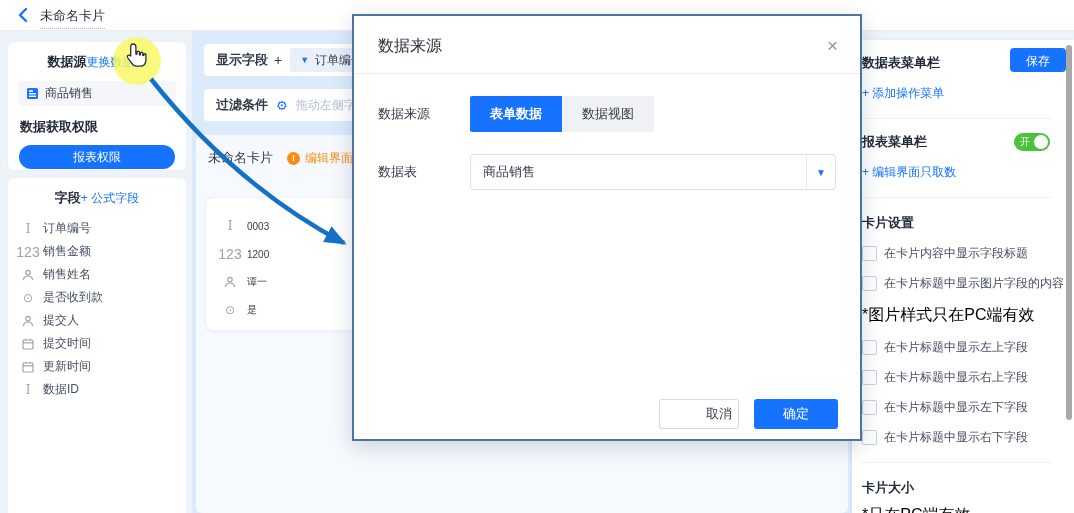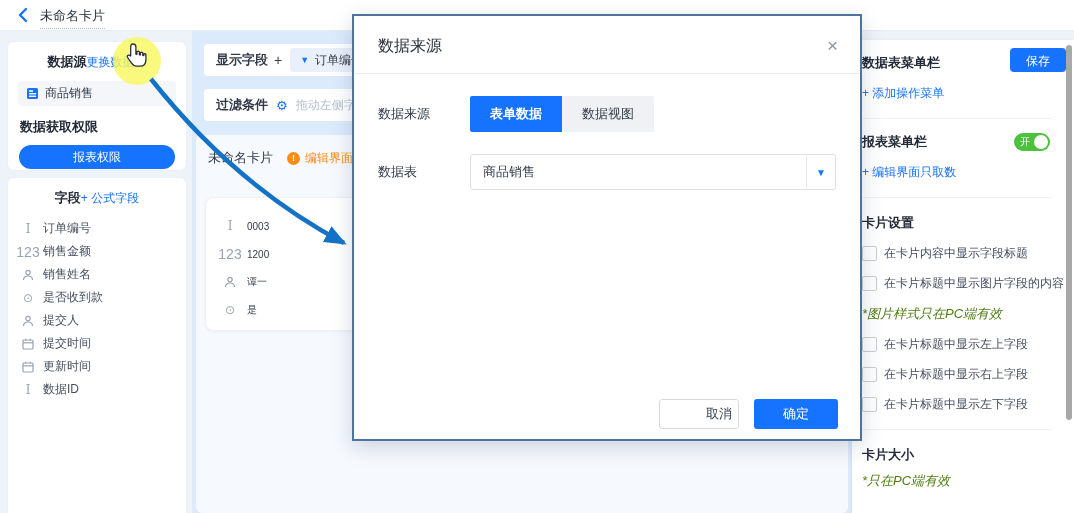--- a/index.html
+++ b/index.html
@@ -56,21 +56,21 @@
   .rp-title{font-size:13px;font-weight:700;color:#242b38;white-space:nowrap;}
   .toggle{width:36px;height:18px;border-radius:9px;background:#4cc13c;position:relative;cursor:pointer;flex:none;}
   .toggle .t-label{position:absolute;left:6px;top:3px;font-size:10px;color:#fff;line-height:12px;}
   .toggle .knob{position:absolute;right:2px;top:2px;width:14px;height:14px;border-radius:50%;background:#fff;}
   .rp-link{font-size:12px;color:#1673ff;margin:13px 0 16px 0;cursor:pointer;white-space:nowrap;}
   .rp-divider{height:1px;background:#f0f2f6;margin:0 -2px;}
   .sec-title{font-size:13px;font-weight:700;color:#242b38;margin-top:16px;}
   .cb-row{display:flex;align-items:center;gap:7px;margin-top:13px;cursor:pointer;}
   .cb{width:13px;height:13px;border:1px solid #c9ced9;border-radius:2px;background:#fff;flex:none;}
   .cb-label{font-size:12px;color:#454c5e;white-space:nowrap;}
-  .red-note{font-size:13px;color:#4d7c0f;margin-top:13px;white-space:nowrap;font-style:italic;}
+  .red-note{font-size:16px;color:#000000;margin-top:13px;white-space:nowrap;}
   .scroll-thumb{position:absolute;left:1066px;top:45px;width:6px;height:375px;border-radius:3px;background:#a9a9a9;z-index:6;cursor:pointer;}
 
   
   .modal{position:absolute;left:352px;top:14px;width:506px;height:423px;background:#fff;border:2px solid #4d749f;box-shadow:0 6px 20px rgba(20,40,80,.18);z-index:50;}
   .m-title{font-size:16px;color:#2a2f3a;padding:20px 0 0 24px;}
   .m-close{position:absolute;right:22px;top:20px;font-size:19px;color:#8c95a3;cursor:pointer;line-height:1;}
   .m-divider{height:1px;background:#e9ebf0;margin-top:16px;}
   .m-row{display:flex;align-items:center;margin:22px 24px 0 24px;}
   .m-label{width:92px;font-size:13px;color:#333b49;flex:none;}
   .tabs{display:flex;background:#f0f1f4;border-radius:2px;overflow:hidden;}
@@ -271,20 +271,24 @@
       <span class="cb-label">在卡片标题中显示左上字段</span>
     </div>
     <div class="cb-row">
       <span class="cb"></span>
       <span class="cb-label">在卡片标题中显示右上字段</span>
     </div>
     <div class="cb-row">
       <span class="cb"></span>
       <span class="cb-label">在卡片标题中显示左下字段</span>
     </div>
+    <div class="cb-row">
+      <span class="cb"></span>
+      <span class="cb-label">在卡片标题中显示右下字段</span>
+    </div>
     <div class="rp-divider" style="margin-top:16px;"></div>
     <div class="sec-title">卡片大小</div>
     <div class="red-note" style="margin-top:8px;">*只在PC端有效</div>
 
   </div>
 
   <div class="scroll-thumb"></div>
 
   <div class="modal">
     <div class="m-title">数据来源</div>

